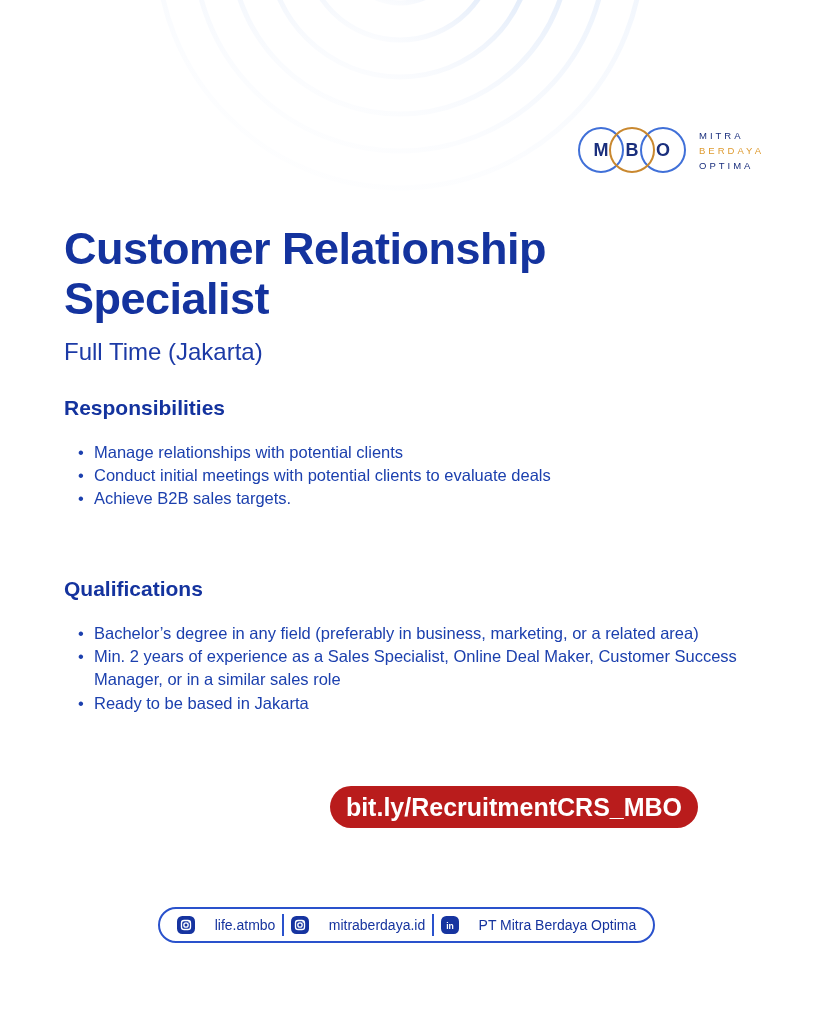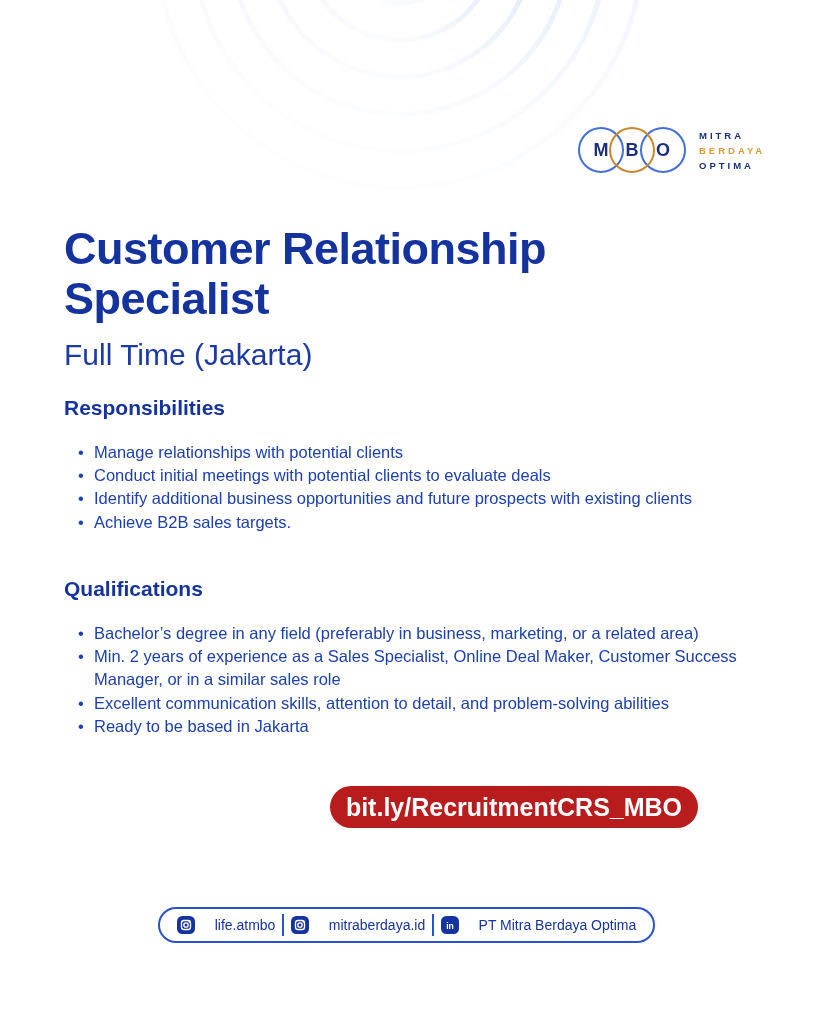--- a/index.html
+++ b/index.html
@@ -21,34 +21,34 @@
   .lc {
     width:46px; height:46px; border-radius:50%;
     display:flex; align-items:center; justify-content:center;
     font-weight:bold; font-size:18px; color:#1A2F7D;
     position:relative; background:transparent;
   }
   .lc.c-blue  { border:2.5px solid #4070D8; z-index:1; }
   .lc.c-orange{ border:2.5px solid #C9882F; margin:0 -15px; z-index:2; }
   .logo-wordmark { margin-left:13px; }
   .logo-wordmark div {
-    font-size:9.5px; font-weight:bold; letter-spacing:3px; line-height:15px;
+    font-size:9.5px; font-weight:normal; letter-spacing:3px; line-height:15px;
   }
   .wm-navy   { color:#1A2F7D; }
   .wm-orange { color:#DE9A2F; }
 
   
   .title {
     position:absolute; left:64px; top:224px; width:600px;
     font-size:45px; line-height:50px; font-weight:bold;
     color:#14339E; letter-spacing:-0.5px;
   }
   .subtitle {
     position:absolute; left:64px; top:338px;
-    font-size:30px; font-weight:normal; color:#1C3AA6;
+    font-size:24px; font-weight:normal; color:#1C3AA6;
   }
 
   
   .section-heading {
     position:absolute; left:64px;
     font-size:21px; font-weight:bold; color:#14339E;
   }
   .h-resp { top:396px; }
   .h-qual { top:577px; }
 
@@ -131,34 +131,32 @@
 <h1 class="title">Customer Relationship Specialist</h1>
 <div class="subtitle">Full Time (Jakarta)</div>
 
 <h2 class="section-heading h-resp">Responsibilities</h2>
 <ul class="bullets ul-resp">
 
     <li>Manage relationships with potential clients</li>
 
     <li>Conduct initial meetings with potential clients to evaluate deals</li>
 
-    <li>Identify additional business opportunities and future prospects with existing clients</li>
 
 
     <li>Achieve B2B sales targets.</li>
   </ul>
 
 <h2 class="section-heading h-qual">Qualifications</h2>
 <ul class="bullets ul-qual">
 
     <li>Bachelor’s degree in any field (preferably in business, marketing, or a related area)</li>
 
     <li>Min. 2 years of experience as a Sales Specialist, Online Deal Maker, Customer Success Manager, or in a similar sales role</li>
 
-    <li>Excellent communication skills, attention to detail, and problem-solving abilities</li>
 
 
     <li>Ready to be based in Jakarta</li>
   </ul>
 
 <button class="cta">bit.ly/RecruitmentCRS_MBO</button>
 
 <div class="footer-pill">
 
   <div class="social">

